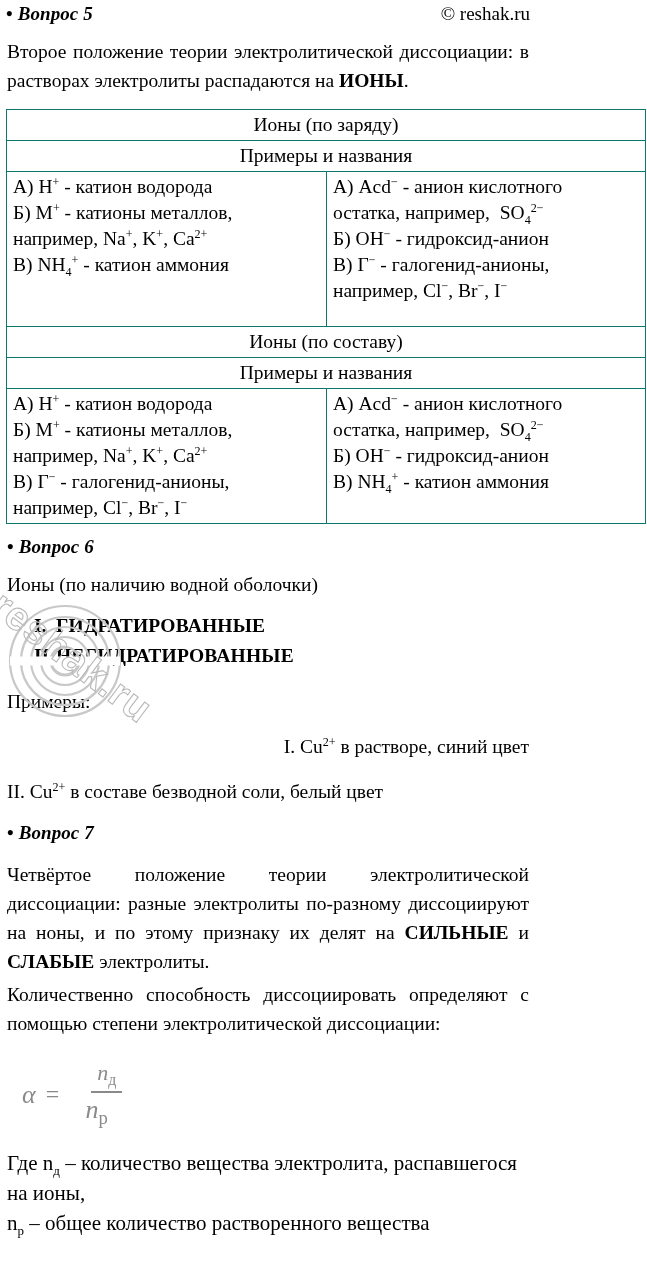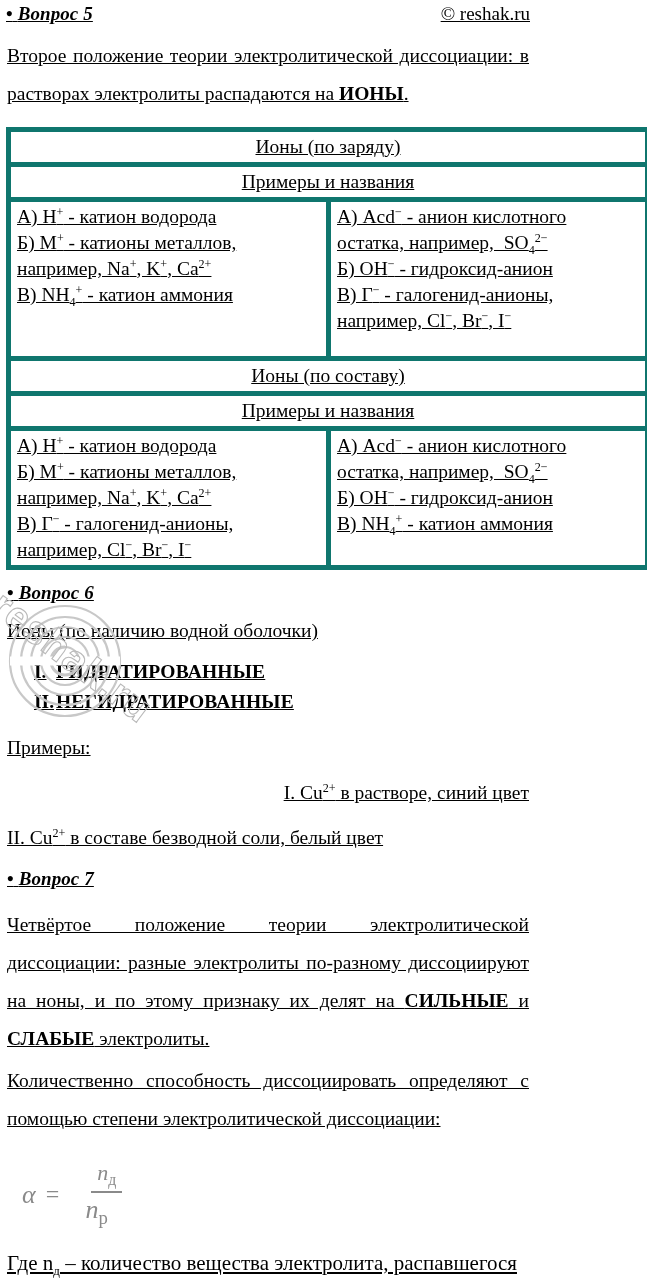--- a/index.html
+++ b/index.html
@@ -15,21 +15,20 @@
     overflow: hidden;
     font-family: "Liberation Serif", "DejaVu Serif", serif;
     color: #000000;
   }
   .page {
     position: relative;
     width: 536px;
     height: 1286px;
     box-sizing: border-box;
     padding: 0 4px;
-    text-decoration: underline;
   }
 
   
   .header-row {
     display: flex;
     align-items: baseline;
     justify-content: space-between;
     padding: 3px 2px 0 2px;
     height: 24px;
   }
@@ -42,21 +41,21 @@
   }
   .q-bullet { font-style: normal; font-weight: bold; }
   .copyright {
     font-size: 19px;
     white-space: nowrap;
   }
 
   
   .para {
     font-size: 19.5px;
-    line-height: 38px;
+    line-height: 29px;
     text-align: justify;
     text-justify: inter-word;
     margin: 10px 3px 0 3px;
   }
   .para b { font-weight: bold; }
 
   .plain {
     font-size: 19.5px;
     line-height: 29px;
     margin: 12px 3px 0 3px;
@@ -64,21 +63,21 @@
 
   
   table.ion-table {
     border-collapse: collapse;
     width: 639px;
     margin: 14px 0 0 2px;
     table-layout: fixed;
     font-size: 19.5px;
   }
   table.ion-table td {
-    border: 5px solid #0f766e;
+    border: 1px solid #0f766e;
     padding: 2px 6px;
     vertical-align: top;
     line-height: 26px;
   }
   td.center { text-align: center; padding: 1px 4px; }
   td.cellbody { height: 150px; }
   td.cellbody2 { height: 126px; }
   .sup { font-size: 0.62em; vertical-align: super; line-height: 0; }
   .sub { font-size: 0.62em; vertical-align: sub; line-height: 0; }
 

